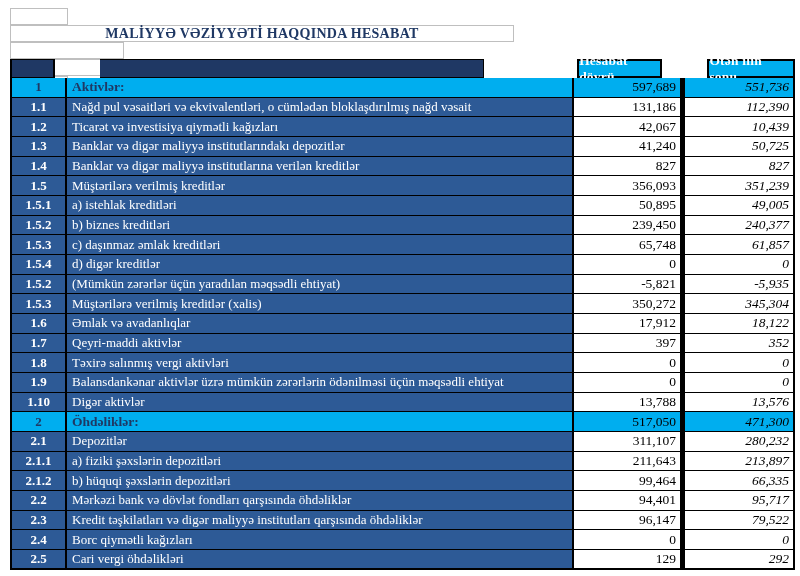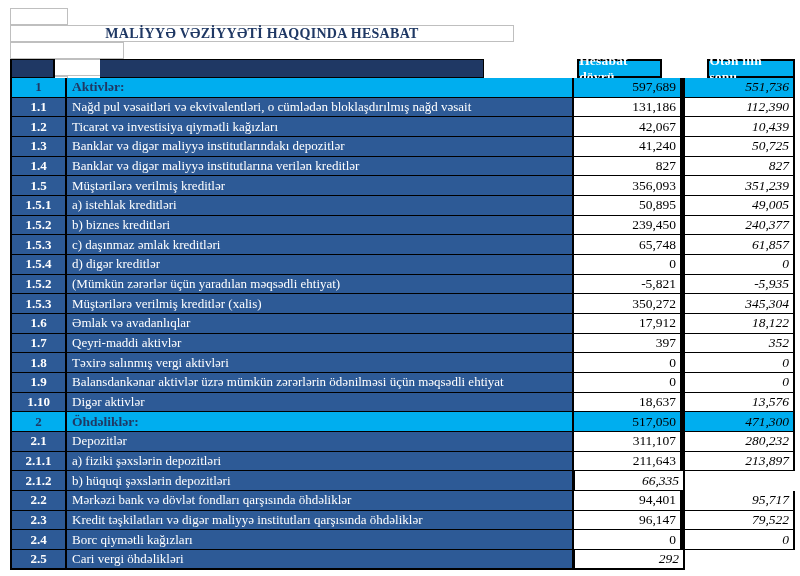--- a/index.html
+++ b/index.html
@@ -182,21 +182,21 @@
   </div>
         <div class="row">
     <div class="cell cnum">1.9</div>
     <div class="cell clabel">Balansdankənar aktivlər üzrə mümkün zərərlərin ödənilməsi üçün məqsədli ehtiyat</div>
     <div class="cell cval cv1">0</div>
     <div class="cell cval cv2">0</div>
   </div>
         <div class="row">
     <div class="cell cnum">1.10</div>
     <div class="cell clabel">Digər aktivlər</div>
-    <div class="cell cval cv1">18,637</div>
+    <div class="cell cval cv1">13,788</div>
     <div class="cell cval cv2">13,576</div>
   </div>
         <div class="row section">
     <div class="cell cnum">2</div>
     <div class="cell clabel">Öhdəliklər:</div>
     <div class="cell cval cv1">517,050</div>
     <div class="cell cval cv2">471,300</div>
   </div>
         <div class="row">
     <div class="cell cnum">2.1</div>
@@ -206,20 +206,21 @@
   </div>
         <div class="row">
     <div class="cell cnum">2.1.1</div>
     <div class="cell clabel">a) fiziki şəxslərin depozitləri</div>
     <div class="cell cval cv1">211,643</div>
     <div class="cell cval cv2">213,897</div>
   </div>
         <div class="row">
     <div class="cell cnum">2.1.2</div>
     <div class="cell clabel">b) hüquqi şəxslərin depozitləri</div>
+    <div class="cell cval cv1">99,464</div>
     <div class="cell cval cv2">66,335</div>
   </div>
         <div class="row">
     <div class="cell cnum">2.2</div>
     <div class="cell clabel">Mərkəzi bank və dövlət fondları qarşısında öhdəliklər</div>
     <div class="cell cval cv1">94,401</div>
     <div class="cell cval cv2">95,717</div>
   </div>
         <div class="row">
     <div class="cell cnum">2.3</div>
@@ -229,18 +230,19 @@
   </div>
         <div class="row">
     <div class="cell cnum">2.4</div>
     <div class="cell clabel">Borc qiymətli kağızları</div>
     <div class="cell cval cv1">0</div>
     <div class="cell cval cv2">0</div>
   </div>
         <div class="row">
     <div class="cell cnum">2.5</div>
     <div class="cell clabel">Cari vergi öhdəlikləri</div>
+    <div class="cell cval cv1">129</div>
     <div class="cell cval cv2">292</div>
   </div>
       </div>
   </div>
 
 </div>
 
 </body></html>

